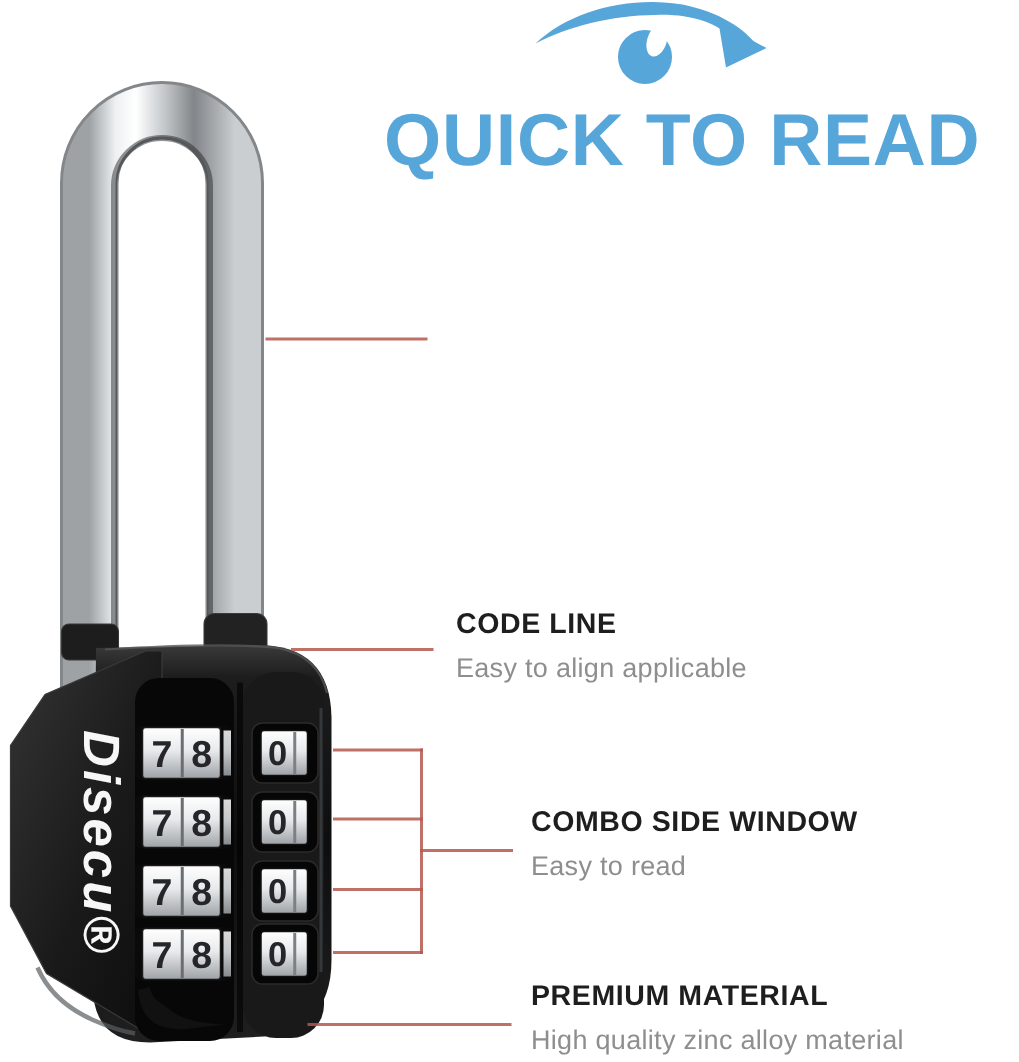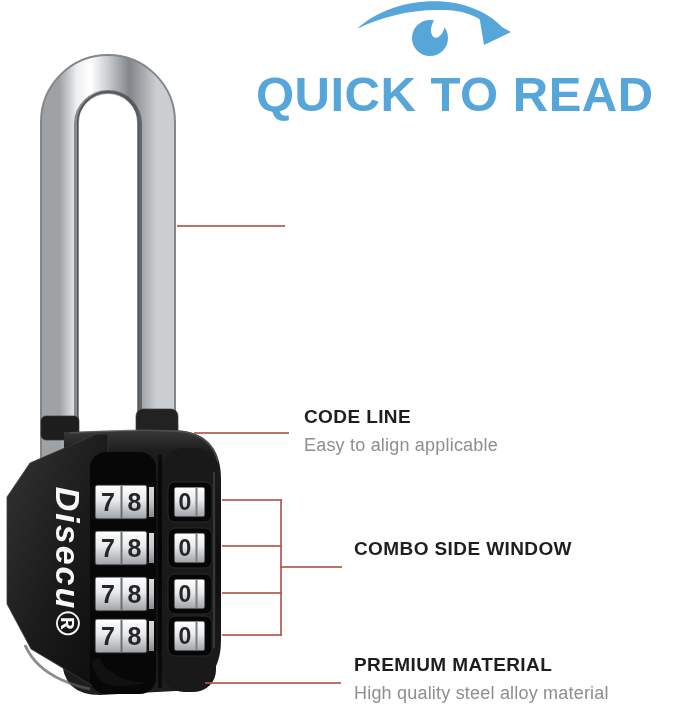--- a/index.html
+++ b/index.html
@@ -183,20 +183,21 @@
   <div class="conn h" id="line-premium"></div>
 
 
   <div class="feature" id="feat-code">
     <div class="f-title">CODE LINE</div>
     <div class="f-desc">Easy to align applicable</div>
   </div>
 
   <div class="feature" id="feat-combo">
     <div class="f-title">COMBO SIDE WINDOW</div>
+    <div class="f-desc">Easy to read</div>
   </div>
 
   <div class="feature" id="feat-premium">
     <div class="f-title">PREMIUM MATERIAL</div>
-    <div class="f-desc">High quality steel alloy material</div>
+    <div class="f-desc">High quality zinc alloy material</div>
   </div>
 
 </div>
 
 </body></html>

